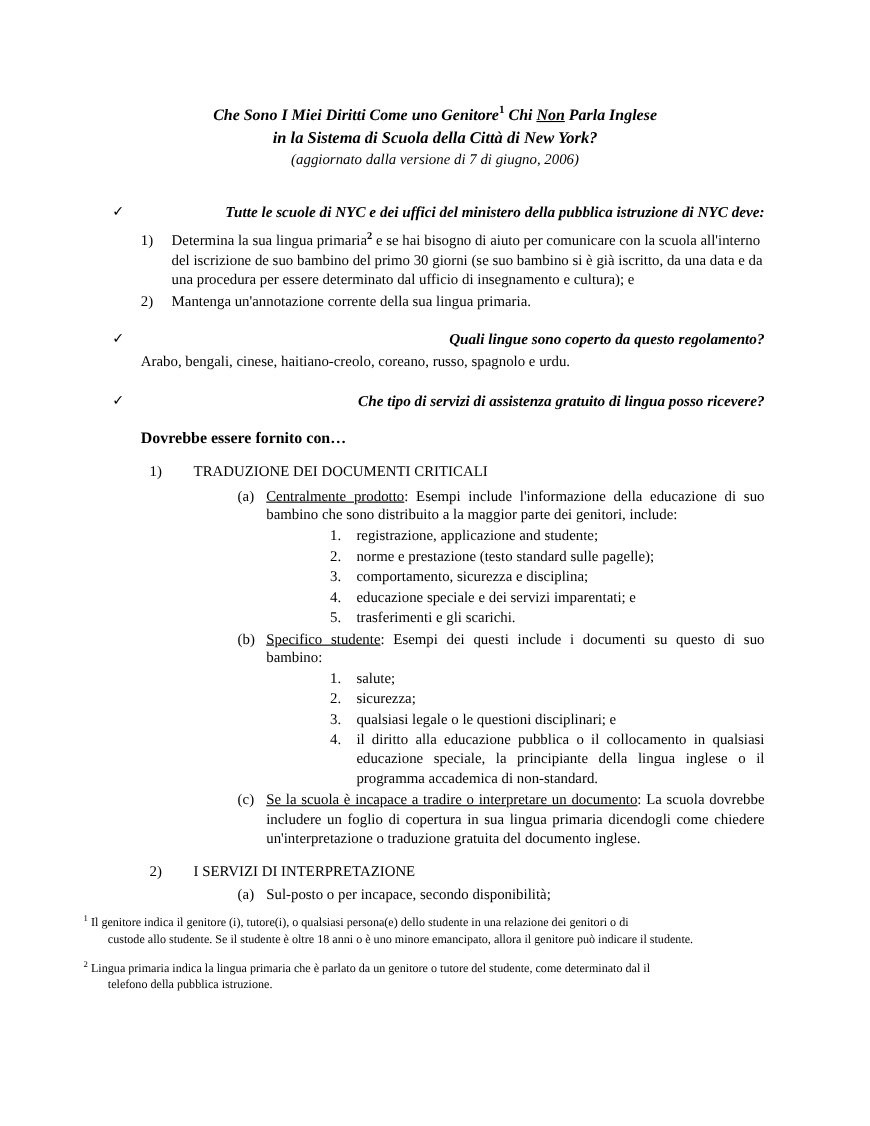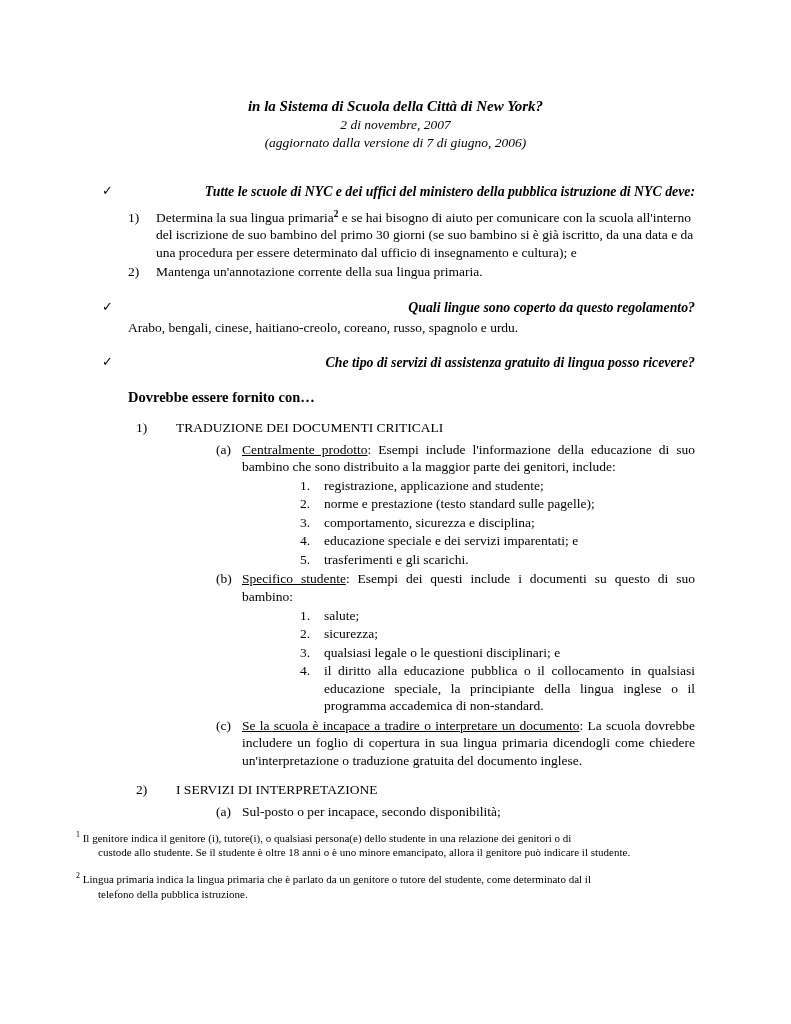--- a/index.html
+++ b/index.html
@@ -176,22 +176,24 @@
     padding-left: 22px;
   }
 </style>
 </head>
 <body>
 
 <div class="page">
   <div class="content">
 
     <div class="title-block">
+      <div class="title-line1">
+        <span>Che Sono I Miei Diritti Come uno Genitore</span><sup class="fn">1</sup><span> Chi </span><span class="u">Non</span><span> Parla Inglese</span>
+      </div>
       <div class="title-line2">in la Sistema di Scuola della Città di New York?</div>
-      <div class="subtitle">2 di novembre, 2007</div>
       <div class="subtitle">(aggiornato dalla versione di 7 di giugno, 2006)</div>
     </div>
 
     <div class="check-item">
       <div class="check-mark">✓</div>
       <div class="check-text">Tutte le scuole di  NYC e dei uffici del ministero della pubblica istruzione di  NYC deve:</div>
     </div>
 
     <div class="num-list">
       <div class="num-row">

